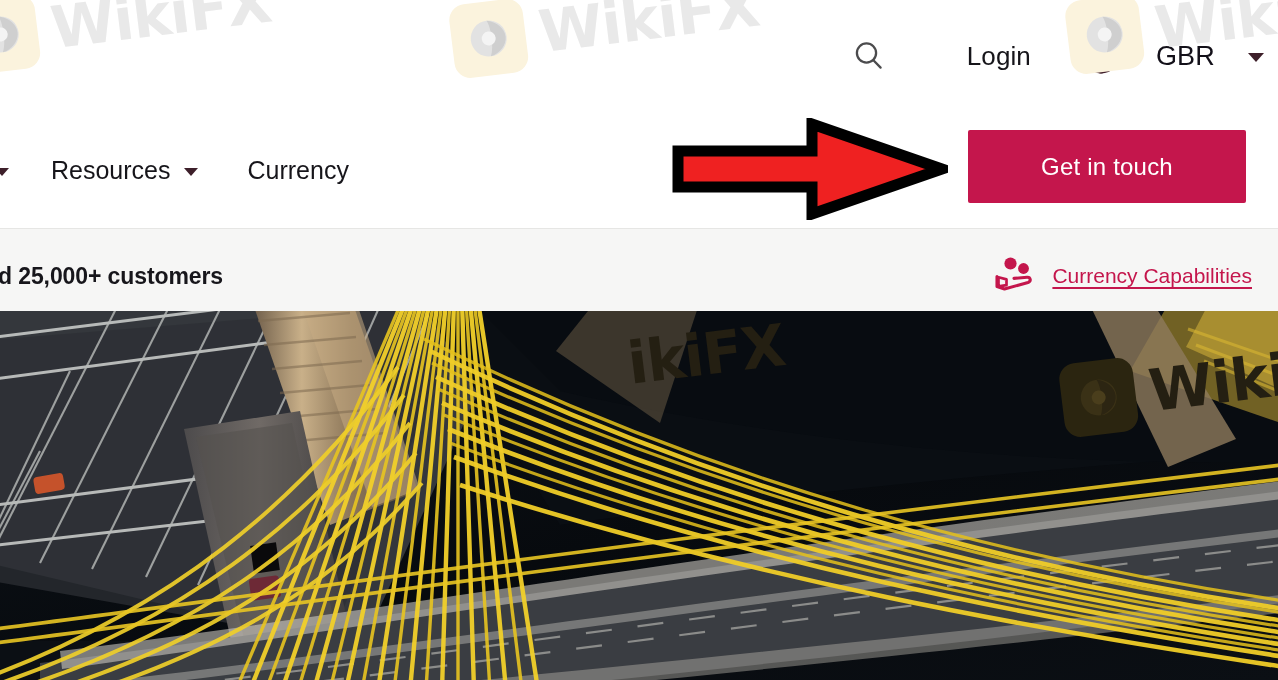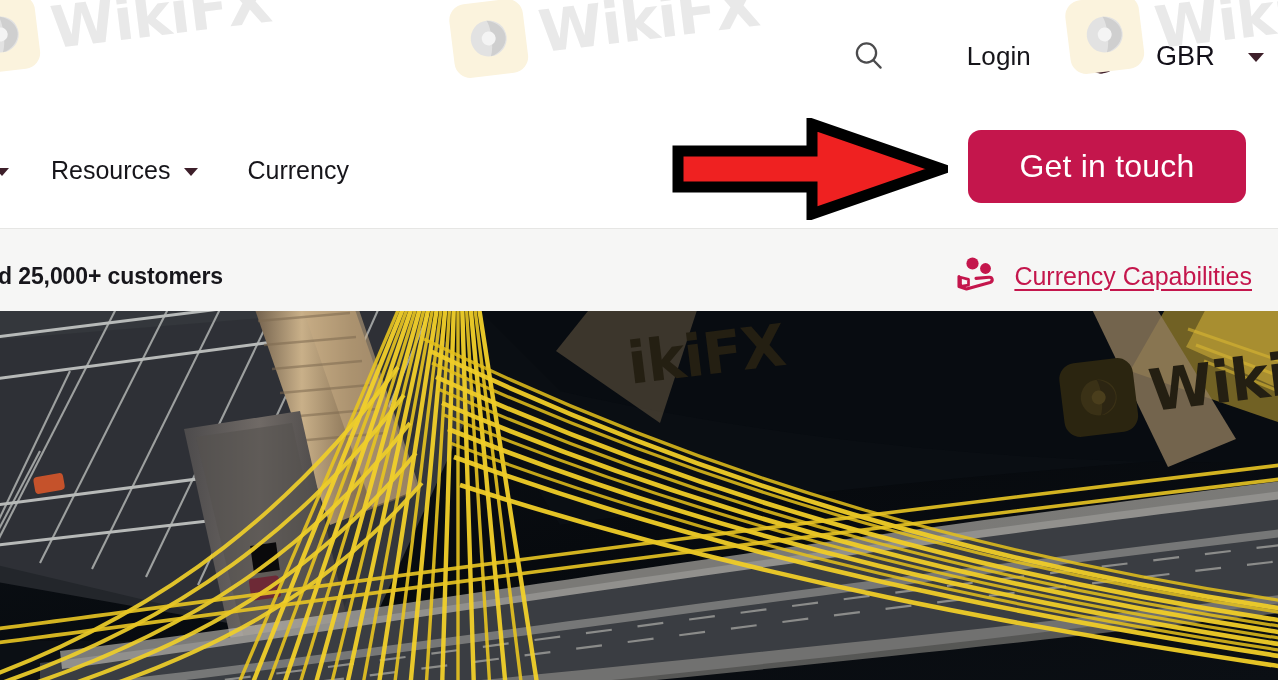--- a/index.html
+++ b/index.html
@@ -116,22 +116,22 @@
     margin-top: 4px;
   }
 
   .cta-btn {
     position: absolute;
     left: 968px; top: 130px;
     width: 278px; height: 73px;
     background: #c4164c;
     color: #ffffff;
     border: none;
-    border-radius: 13px;
-    font-size: 32px;
+    border-radius: 2px;
+    font-size: 24px;
     font-family: "Liberation Sans", sans-serif;
     letter-spacing: .2px;
     cursor: pointer;
   }
 
   
   .anno-arrow {
     position: absolute;
     left: 672px; top: 118px;
     width: 276px; height: 102px;
@@ -161,21 +161,21 @@
     white-space: nowrap;
     letter-spacing: -.1px;
   }
   .subbar-right {
     display: flex;
     align-items: center;
     gap: 16px;
     cursor: pointer;
   }
   .cap-link {
-    font-size: 25px;
+    font-size: 21px;
     color: #c4164c;
     text-decoration: underline;
     text-underline-offset: 4px;
     text-decoration-thickness: 2px;
     white-space: nowrap;
     cursor: pointer;
   }
 
   
   .hero {

